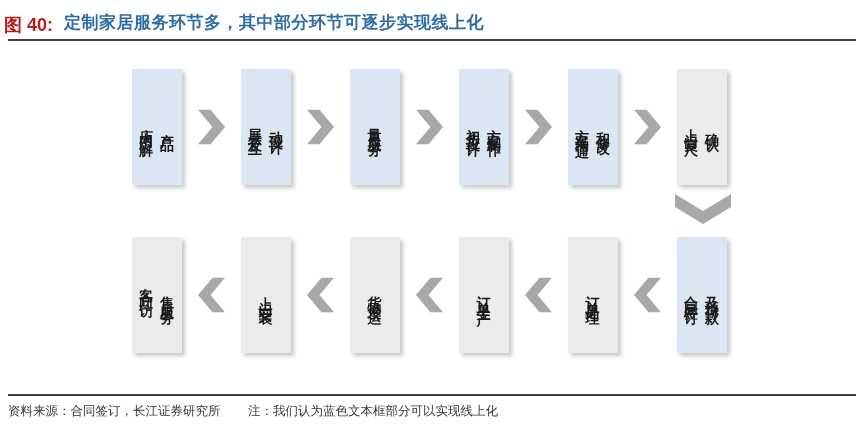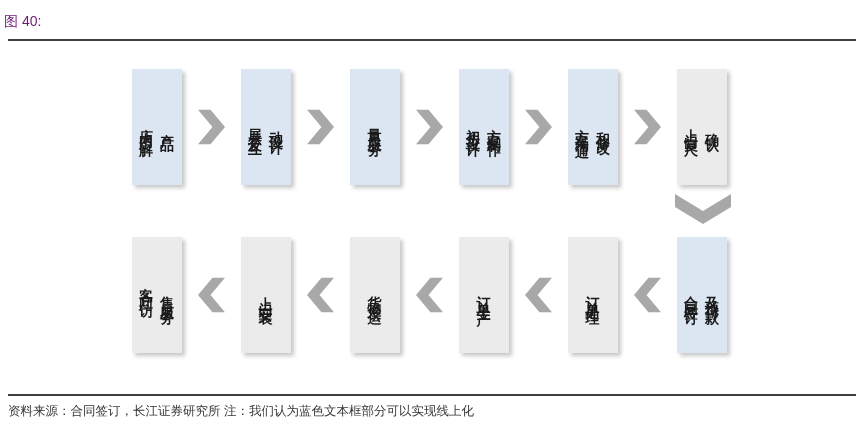--- a/index.html
+++ b/index.html
@@ -10,23 +10,23 @@
     background: #ffffff;
     overflow: hidden;
     font-family: "Liberation Sans", "DejaVu Sans", sans-serif;
   }
 
   
   .fig-label {
     position: absolute;
     left: 4px;
     top: 13px;
-    font-size: 14px;
-    font-weight: normal;
-    color: #701a75;
+    font-size: 18px;
+    font-weight: bold;
+    color: #b91c1c;
     white-space: nowrap;
   }
   .fig-title {
     position: absolute;
     left: 64px;
     top: 11px;
     font-size: 17px;
     font-weight: bold;
     color: #2e6da4;
     letter-spacing: 0.5px;
@@ -90,34 +90,35 @@
 
   
   .footer-text {
     position: absolute;
     left: 8px;
     top: 403px;
     font-size: 12.5px;
     color: #363636;
     white-space: nowrap;
   }
-  .footer-text .note { }
+  .footer-text .note { margin-left: 24px; }
 
   
   .x1 { left: 132px; } .x2 { left: 241px; } .x3 { left: 350px; }
   .x4 { left: 459px; } .x5 { left: 568px; } .x6 { left: 677px; }
   .ax1 { left: 198px; } .ax2 { left: 307px; } .ax3 { left: 416px; }
   .ax4 { left: 525px; } .ax5 { left: 634px; }
 </style>
 </head>
 <body>
 
 <div class="canvas">
 
   <span class="fig-label">图 40:</span>
+  <span class="fig-title">定制家居服务环节多，其中部分环节可逐步实现线上化</span>
   <div class="rule top"></div>
 
   <div class="row-top">
     <div class="stepbox blue x1">
       <span class="vcol">店内了解</span>
       <span class="vcol">产品</span>
     </div>
     <div class="arrow ax1">
       <svg viewBox="0 0 28 36">
           <polygon class="chev" points="0,0 13,0 28,18 13,36 0,36 15,18"></polygon>

